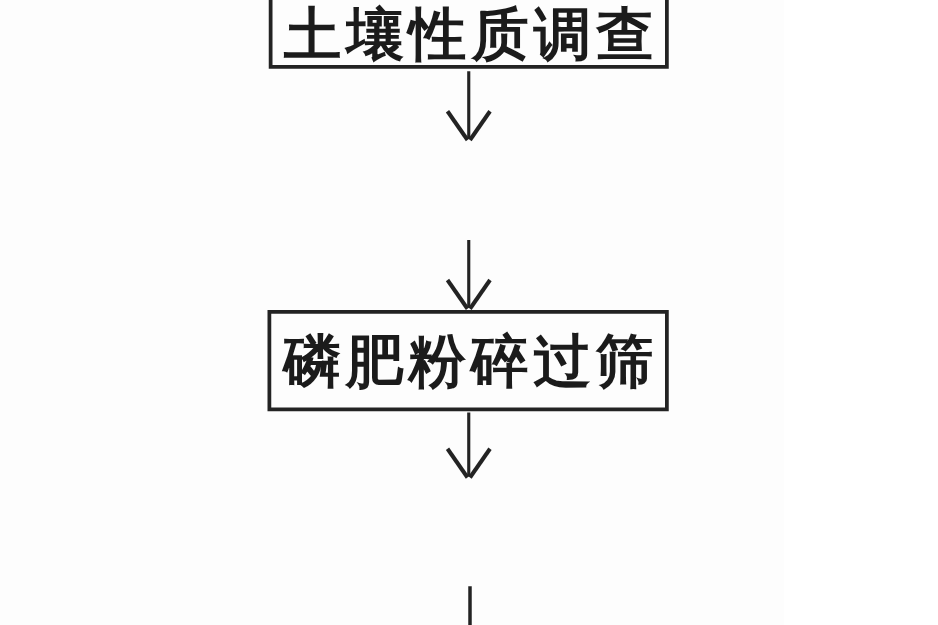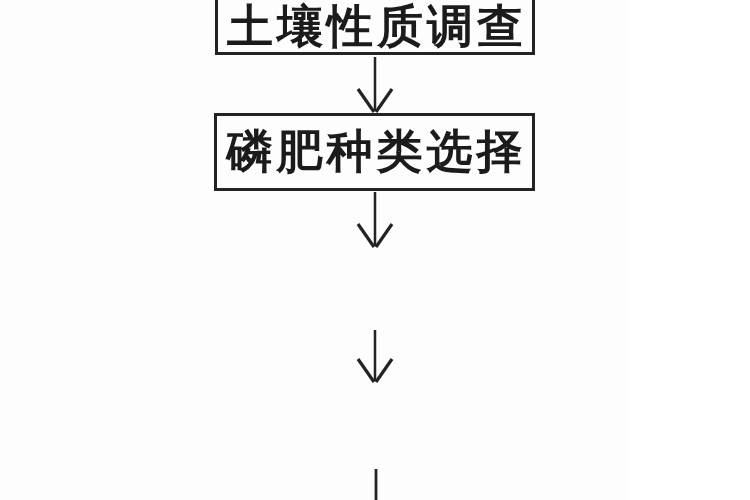--- a/index.html
+++ b/index.html
@@ -6,21 +6,21 @@
     margin: 0;
     padding: 0;
     background: #ffffff;
   }
   .canvas {
     position: relative;
     width: 627px;
     height: 500px;
     overflow: hidden;
     background: #fdfdfd;
-    font-family: Liberation Serif, serif;
+    font-family: Liberation Sans, sans-serif;
   }
   .arrows {
     position: absolute;
     left: 0;
     top: 0;
     width: 750px;
     height: 500px;
     display: block;
   }
   .node {
@@ -81,19 +81,19 @@
 
     <g stroke="#232323" fill="none">
       <line x1="376" y1="469" x2="376" y2="502" stroke-width="2.8"></line>
     </g>
   </svg>
 
   <div class="node node1">
     <span>土壤性质调查</span>
   </div>
 
-  <div class="node node2">
-    <span>磷肥种类选择</span>
+
+  <div class="node node3">
+    <span>磷肥粉碎过筛</span>
   </div>
-
 
 
 </div>
 
 </body></html>

